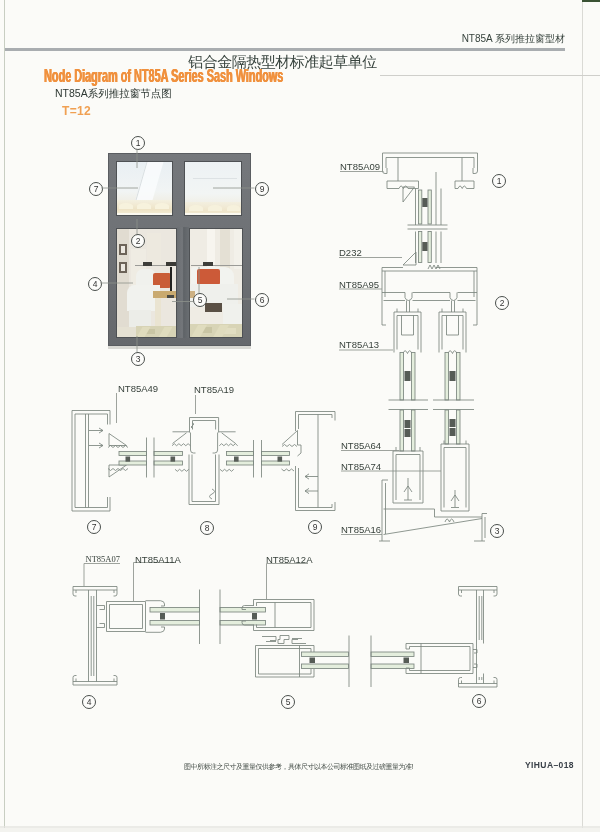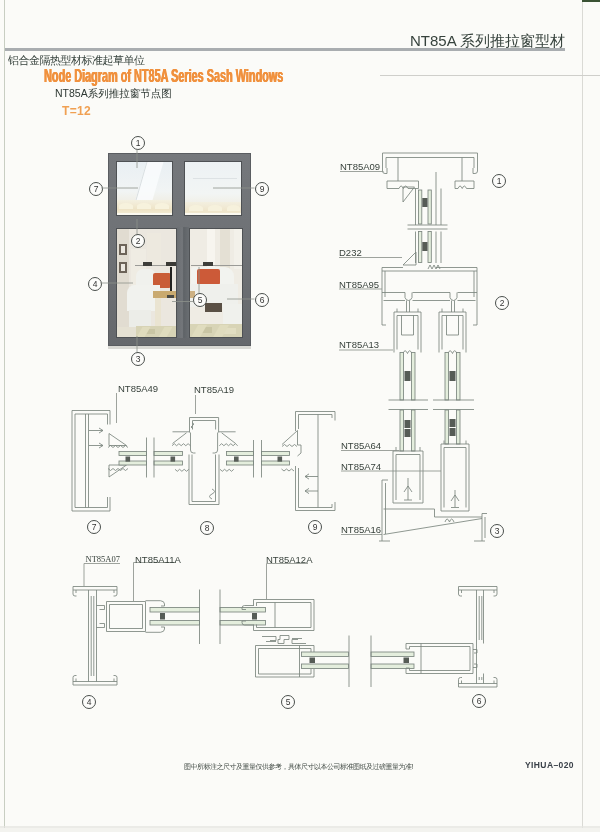--- a/index.html
+++ b/index.html
@@ -13,23 +13,23 @@
 </head>
 <body>
 <div id="page">
 
   <div class="abs" style="left:4px;top:0;width:1px;height:832px;background:#c8cec2;"></div>
   <div class="abs" style="left:582px;top:0;width:1px;height:832px;background:#dadad5;"></div>
   <div class="abs" style="left:582px;top:0;width:18px;height:2px;background:#3a5234;"></div>
   <div class="abs" style="left:0;top:826px;width:600px;height:2px;background:#e4e4df;opacity:.7;"></div>
   <div class="abs" style="left:0;top:828px;width:600px;height:4px;background:#f3f3ef;"></div>
 
-  <div class="abs" style="left:0;top:32px;width:565px;text-align:right;font-size:15px;color:#36423c;">NT85A 系列推拉窗型材</div>
+  <div class="abs" style="left:0;top:32px;width:565px;text-align:right;font-size:10px;color:#36423c;">NT85A 系列推拉窗型材</div>
   <div class="abs" style="left:5px;top:48px;width:560px;height:3px;background:#a9adb0;"></div>
-  <div class="abs" style="left:8px;top:53px;width:565px;text-align:left;font-size:11px;letter-spacing:-0.5px;color:#36423c;">铝合金隔热型材标准起草单位</div>
+  <div class="abs" style="left:0;top:53px;width:565px;text-align:center;font-size:15px;letter-spacing:-0.5px;color:#36423c;">铝合金隔热型材标准起草单位</div>
   <div class="abs" style="left:380px;top:75px;width:220px;height:1px;background:#cfcfcb;"></div>
 
   <div class="abs" id="title" style="left:44px;top:64.5px;font-size:19px;font-weight:bold;color:#f0913e;
        transform:scaleX(0.572);transform-origin:0 0;white-space:nowrap;
        text-shadow:0.7px 0 currentColor,-0.4px 0 currentColor;">Node Diagram of NT85A Series Sash Windows</div>
   <div class="abs" style="left:55px;top:87px;font-size:10.5px;color:#2e3833;">NT85A系列推拉窗节点图</div>
   <div class="abs" style="left:62px;top:104px;font-size:12px;font-weight:bold;color:#f0a052;letter-spacing:0.3px;">T=12</div>
 
   <div class="abs" id="win" style="left:108px;top:153px;width:143px;height:193px;background:linear-gradient(180deg,#75787c 0%,#6e7175 50%,#65686c 100%);border:1px solid #5a5d61;box-sizing:border-box;overflow:hidden;">
 
@@ -299,14 +299,14 @@
       <text x="341" y="533">NT85A16</text>
       <text x="118" y="391.5">NT85A49</text>
       <text x="194" y="392.5">NT85A19</text>
       <text x="85.5" y="561.5" font-size="8.5" font-family="Liberation Serif, serif">NT85A07</text>
       <text x="135" y="562.5">NT85A11A</text>
       <text x="266" y="562.5">NT85A12A</text>
     </g>
   </svg>
 
   <div class="abs" style="left:184px;top:761.5px;font-size:7px;letter-spacing:-0.5px;color:#434c46;white-space:nowrap;">图中所标注之尺寸及重量仅供参考，具体尺寸以本公司标准图纸及过磅重量为准!</div>
-  <div class="abs" style="left:525px;top:760px;font-size:8.5px;font-weight:bold;color:#3a4149;letter-spacing:0.4px;">YIHUA–020</div>
+  <div class="abs" style="left:525px;top:760px;font-size:8.5px;font-weight:bold;color:#3a4149;letter-spacing:0.4px;">YIHUA–018</div>
 </div>
 
 </body></html>

